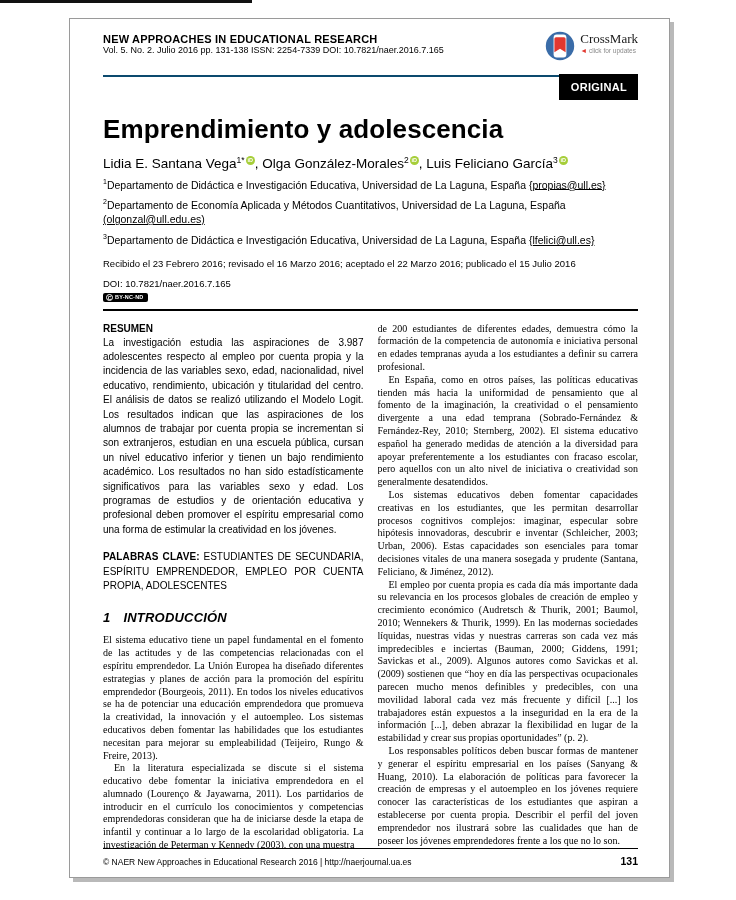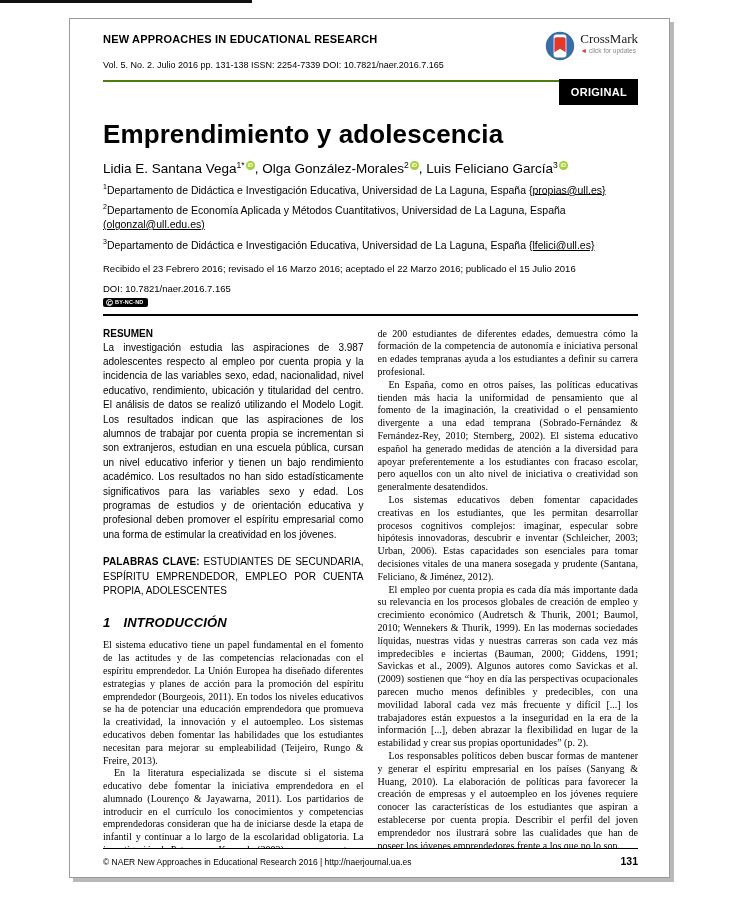--- a/index.html
+++ b/index.html
@@ -9,27 +9,27 @@
   .page {
     position:absolute; left:69px; top:18px; width:601px; height:860px;
     background:#fff; border:1px solid #9a9a9a; box-shadow:4px 4px 0 #b9b9b9;
     padding:14px 31px 10px 33px;
     display:flex; flex-direction:column; overflow:hidden;
   }
 
   
   .hdr { display:flex; justify-content:space-between; align-items:flex-start; }
   .journal-name { font-size:11px; font-weight:bold; letter-spacing:0.2px; color:#000; }
-  .journal-meta { font-size:9px; color:#000; margin-top:15px; }
+  .journal-meta { font-size:9px; color:#000; margin-top:0; }
   .crossmark { display:flex; align-items:flex-start; gap:5px; margin-top:-2px; cursor:pointer; }
   .cm-text .cm-title { font-family:"Liberation Serif", serif; font-size:13px; color:#1a1a1a; }
   .cm-text .cm-sub { font-size:6.5px; color:#8a8a8a; }
   .cm-sub .arr { color:#e2372f; font-size:7px; }
 
-  .rule-row { position:relative; border-bottom:2px solid #4d7c0f; margin-top:10px; height:0; }
+  .rule-row { position:relative; border-bottom:2px solid #0c4a6e; margin-top:10px; height:0; }
   .original-badge {
     position:absolute; right:0; top:-1px; background:#000; color:#fff;
     font-size:11px; font-weight:bold; letter-spacing:0.3px; padding:7px 11px 7px 12px;
   }
 
   
   .title { font-size:26px; font-weight:bold; color:#000; margin-top:37px; letter-spacing:0.1px; }
   .authors { font-size:13.5px; color:#000; margin-top:9px; }
   .authors sup { font-size:8.5px; }
   .orcid {

